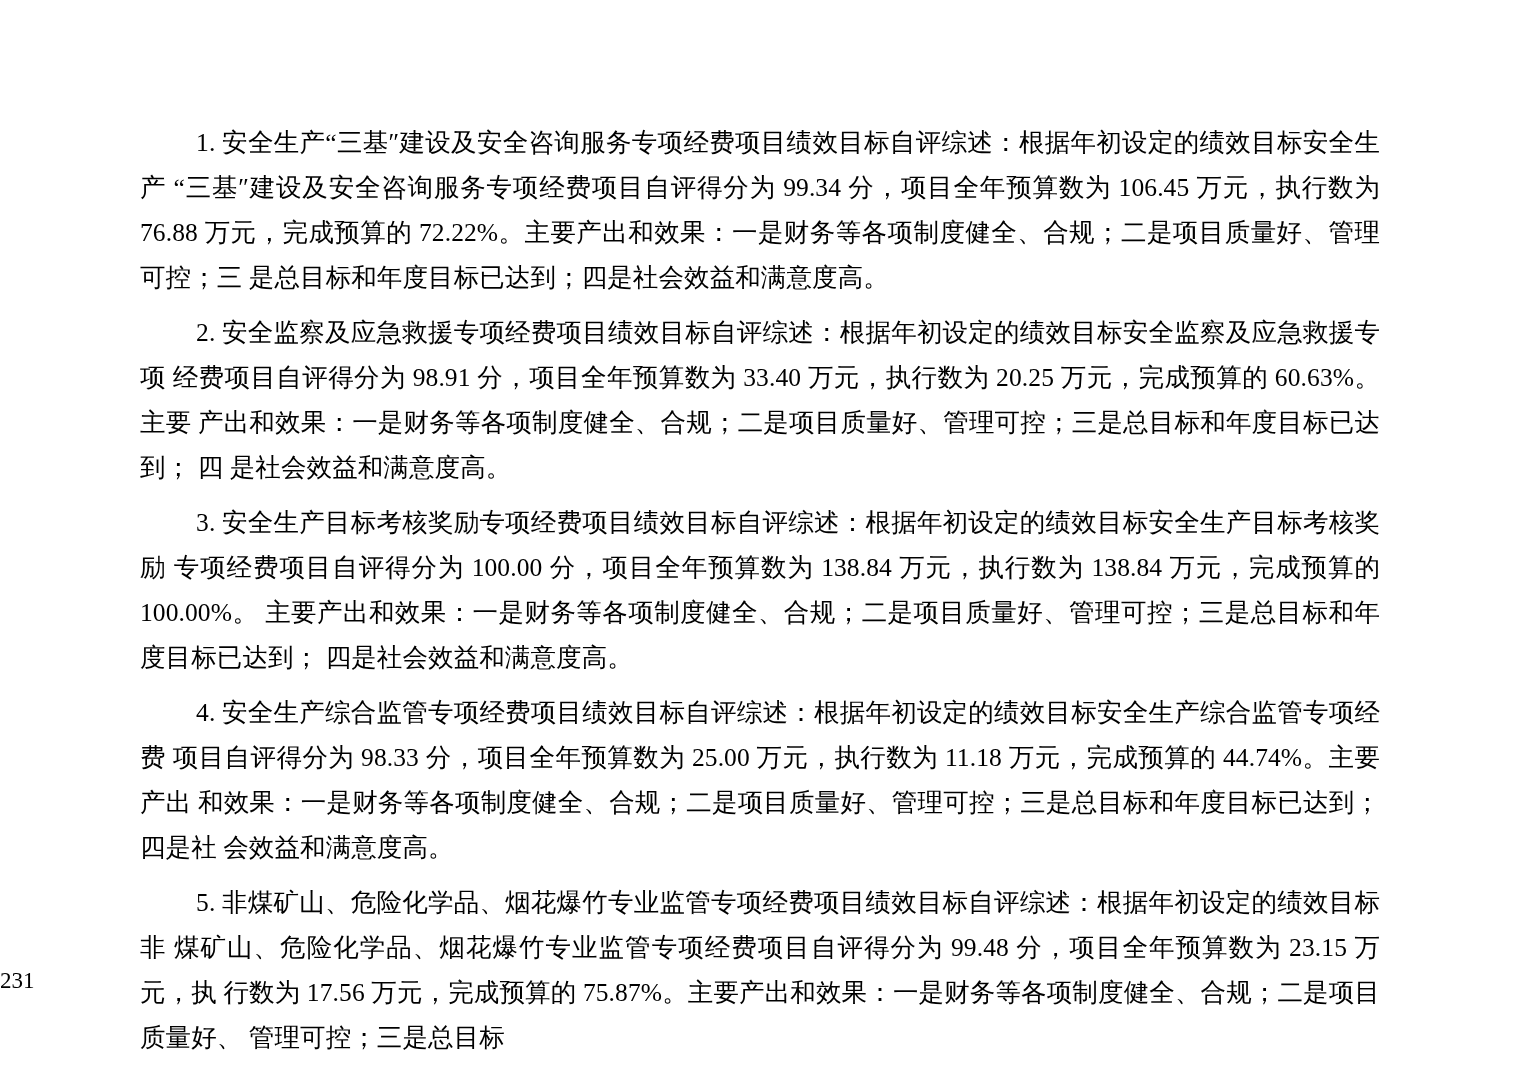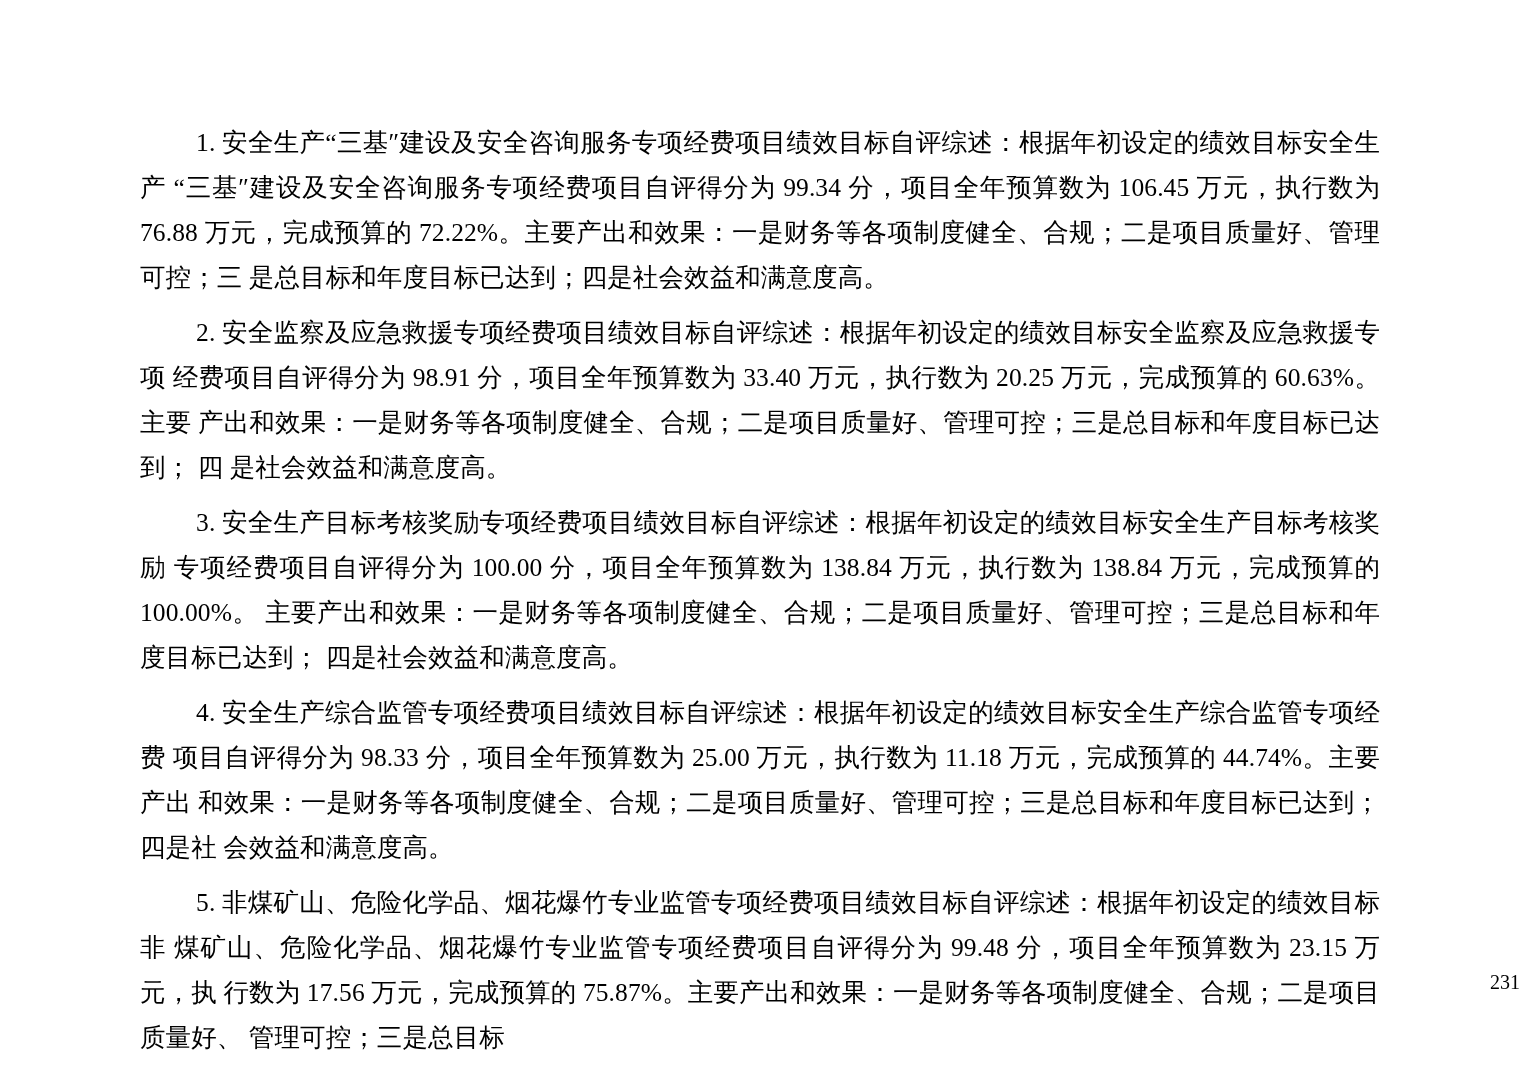--- a/index.html
+++ b/index.html
@@ -32,22 +32,22 @@
   .para {
     margin: 0 0 10px 0;
     text-indent: 2.2em;
     white-space: normal;
   }
   .page-number {
     position: absolute;
     left: 0;
     right: 0;
     bottom: 80px;
-    text-align: right;
-    font-size: 20px;
+    text-align: left;
+    font-size: 23px;
     font-family: "Liberation Serif", "DejaVu Serif", serif;
     color: #000000;
   }
 </style>
 </head>
 <body>
 
 <div class="page">
   <div class="body-text">
     <p class="para">1. 安全生产“三基″建设及安全咨询服务专项经费项目绩效目标自评综述：根据年初设定的绩效目标安全生产 “三基″建设及安全咨询服务专项经费项目自评得分为 99.34 分，项目全年预算数为 106.45 万元，执行数为 76.88 万元，完成预算的 72.22%。主要产出和效果：一是财务等各项制度健全、合规；二是项目质量好、管理可控；三 是总目标和年度目标已达到；四是社会效益和满意度高。</p>

